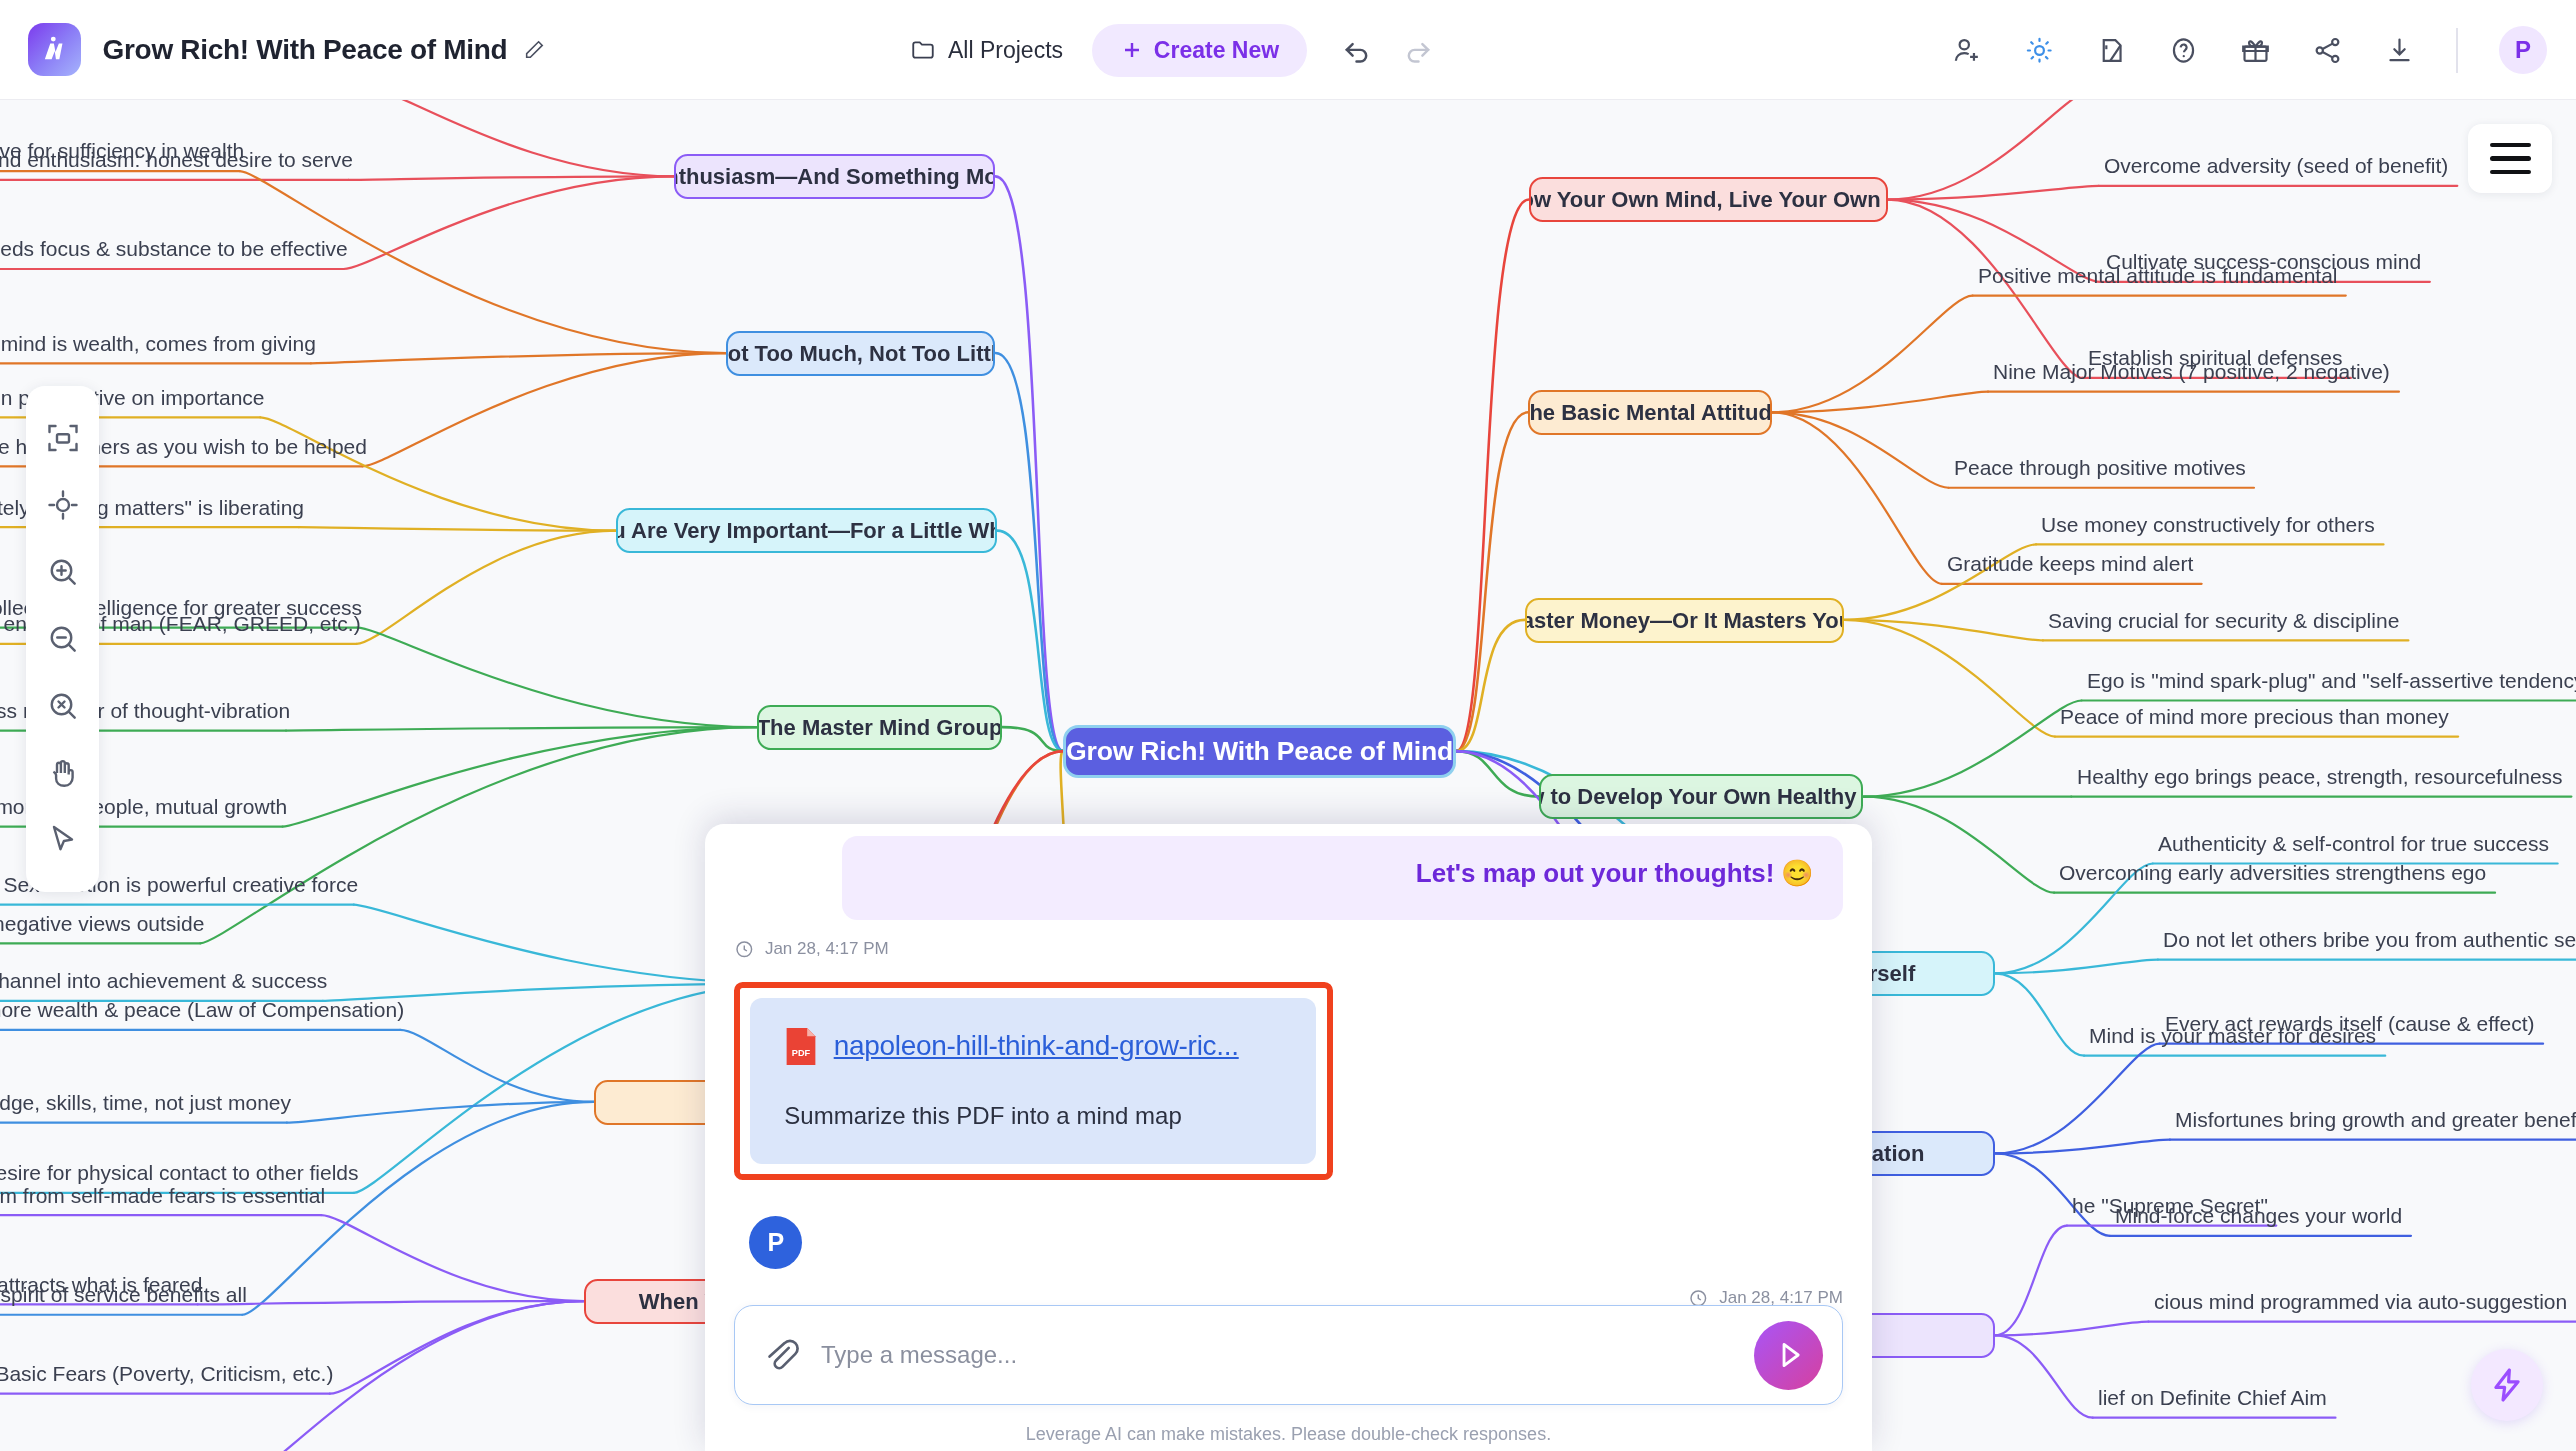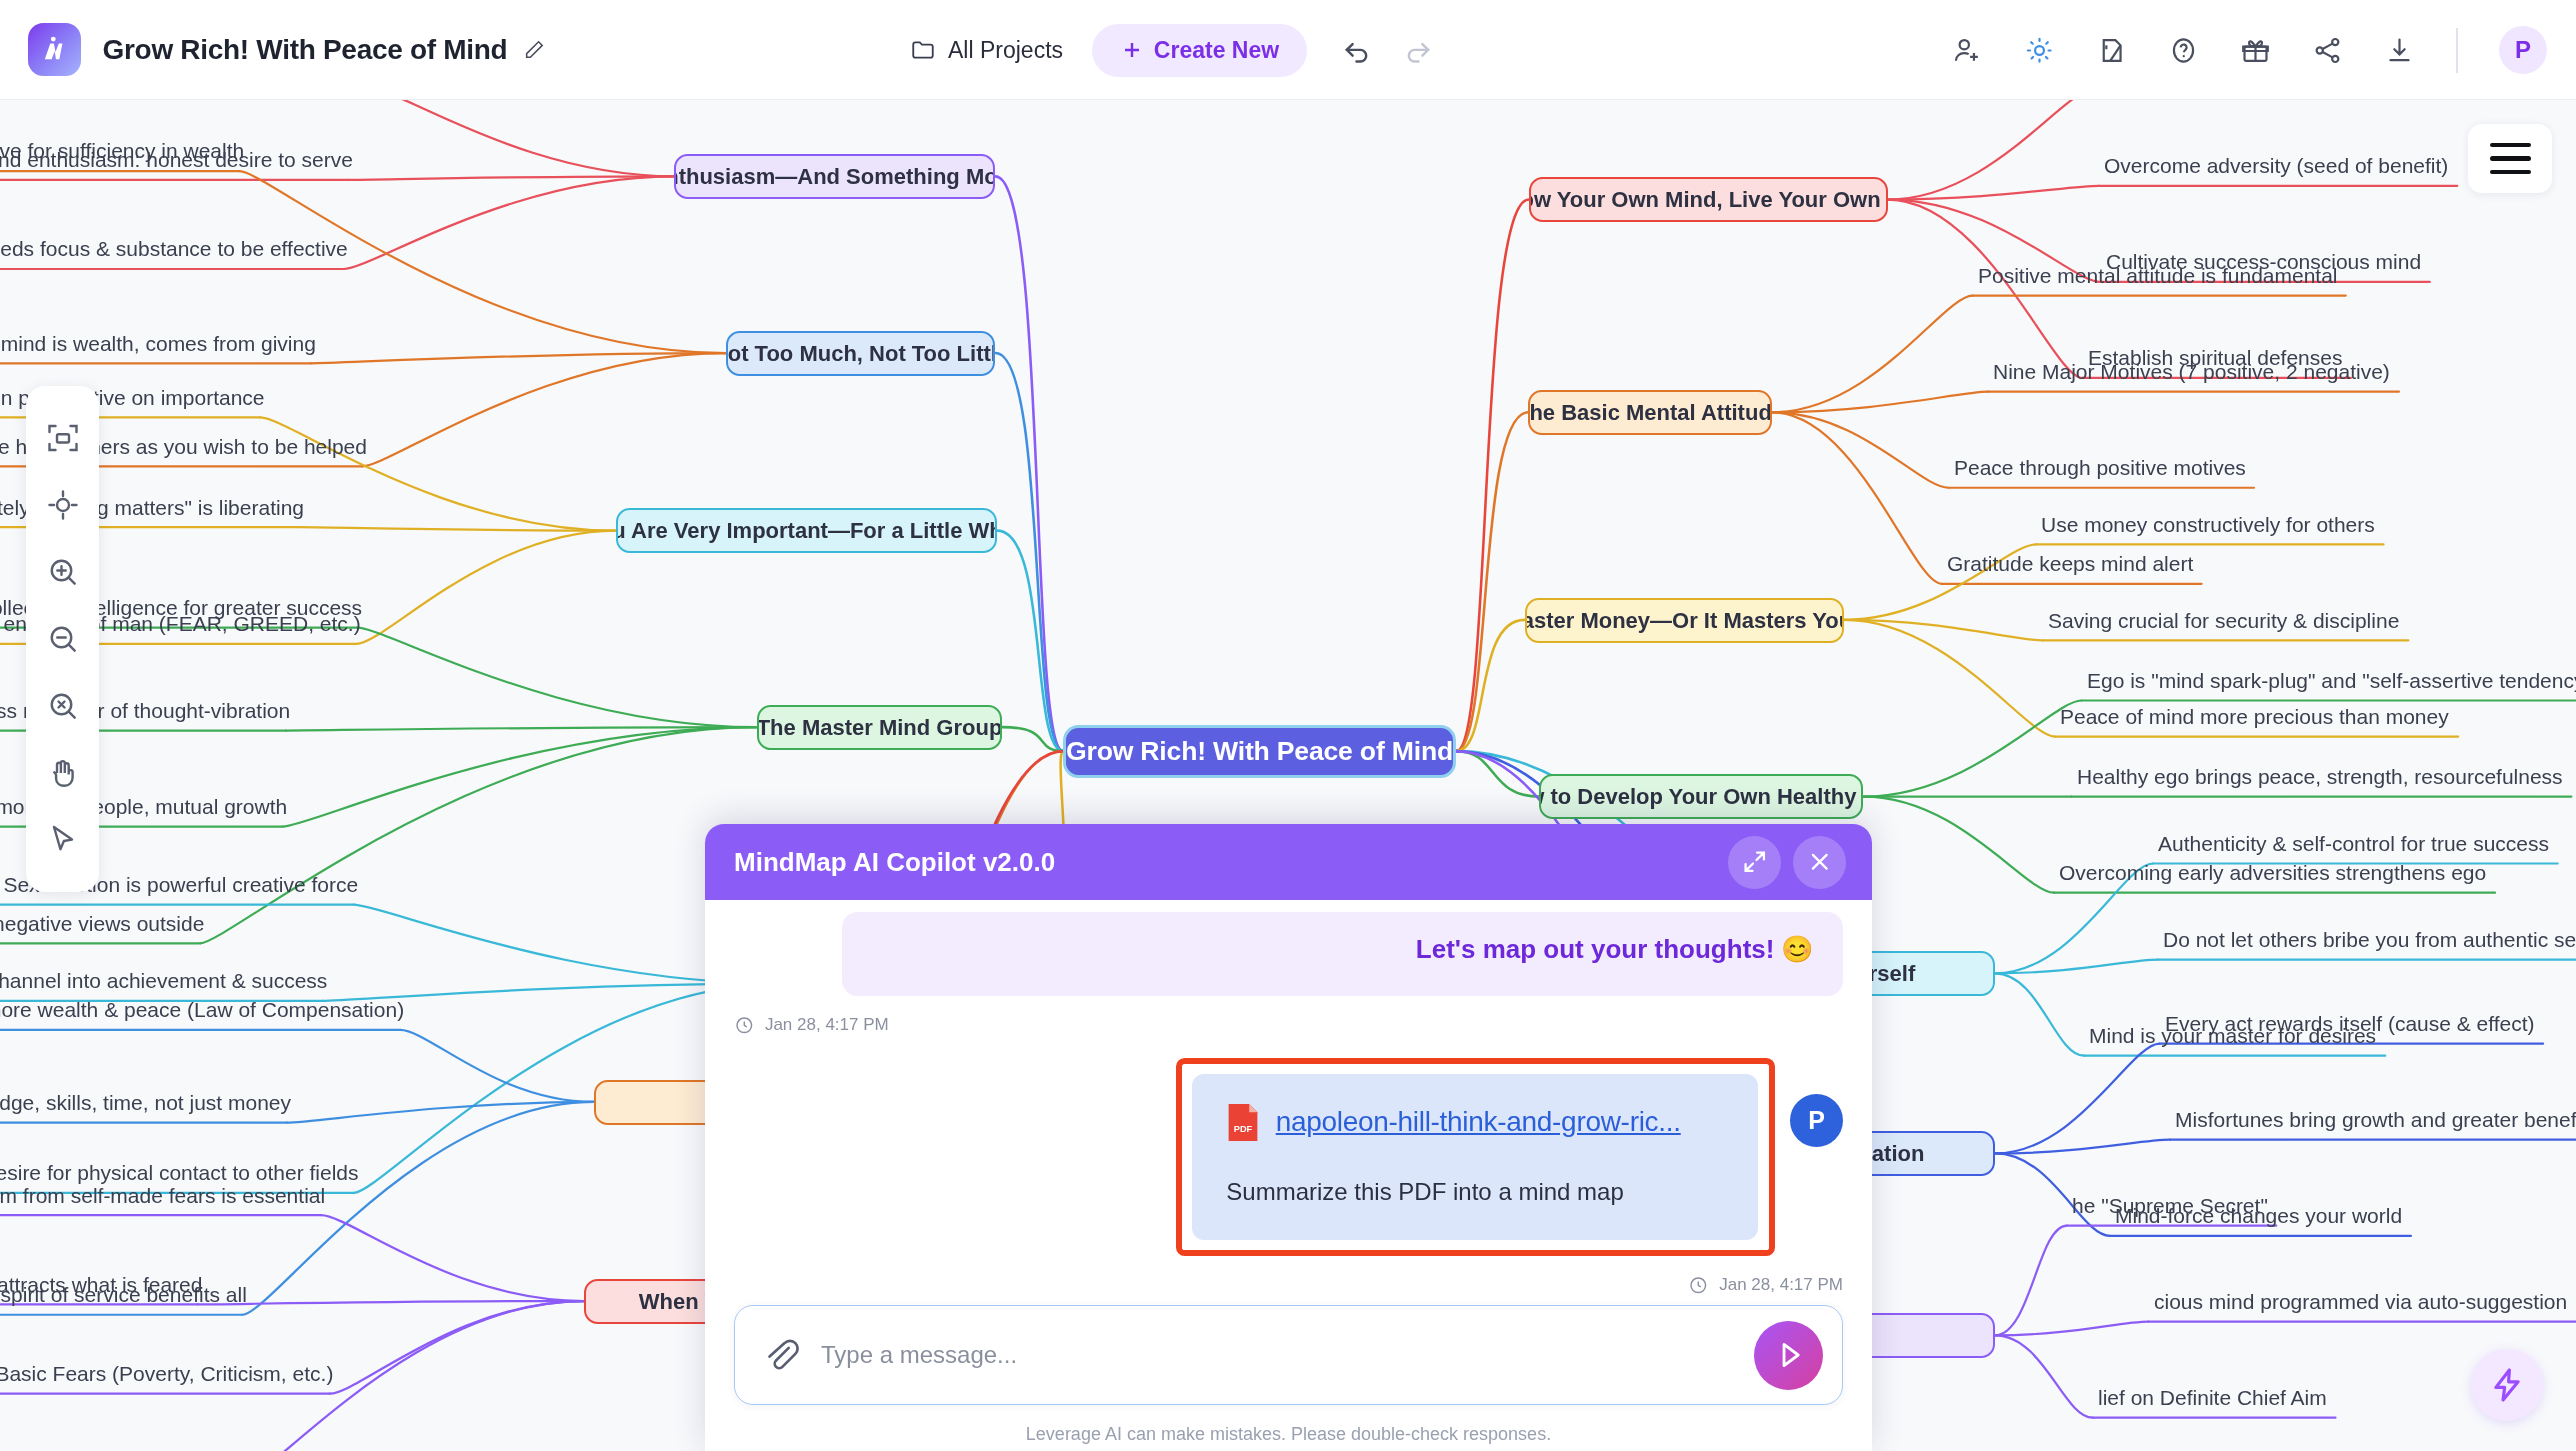--- a/index.html
+++ b/index.html
@@ -109,21 +109,21 @@
   #chat-body { flex:1 1 auto; position:relative; padding:0 29px; overflow:hidden; }
 
   .bubble-ai {
     margin-top:12px; margin-left:108px; background:#f3ecff; border-radius:15.4px;
     padding:22px 29px 31px; text-align:right;
     color:#6d28d9; font-size:26px; font-weight:bold;
   }
   .stamp { display:flex; align-items:center; gap:10.3px; font-size:17px; color:#8b90a0; margin-top:19px; }
   .stamp.right { justify-content:flex-end; }
 
-  #user-row { display:flex; align-items:flex-start; justify-content:flex-end; margin-top:22px; }
+  #user-row { display:flex; align-items:flex-start; justify-content:flex-end; margin-top:22px;flex-direction:column; }
   #user-card-wrap {
     border:6px solid #f0411e; border-radius:8.6px; padding:10.3px;
     background:#fff;
   }
   #user-card {
     background:#dbe6fa; border-radius:12px; padding:29px 34px 34px; width:566px;
   }
   #pdf-row { display:flex; align-items:center; gap:15.4px; }
   #pdf-name {
     color:#2b5fd9; font-size:28px; text-decoration:underline; cursor:pointer; letter-spacing:-0.3px;
@@ -472,33 +472,20 @@
   <i></i>
 </div>
 
 <div id="fab">
   <svg width="38" height="38" viewBox="0 0 24 24" fill="none" stroke="#9b4dff" stroke-width="2" stroke-linejoin="round">
     <path d="M13.5 2.5L5 13.5h5.5L9.5 21.5 19 10h-6z"></path>
   </svg>
 </div>
 
 <div id="chat">
-  <div id="chat-header">
-    <div id="chat-title">MindMap AI Copilot v2.0.0</div>
-    <div class="hdr-btn">
-      <svg width="27.5" height="27.5" viewBox="0 0 24 24" fill="none" stroke="#fff" stroke-width="2" stroke-linecap="round">
-        <path d="M14 4h6v6M20 4l-6.5 6.5M10 20H4v-6M4 20l6.5-6.5"></path>
-      </svg>
-    </div>
-    <div class="hdr-btn">
-      <svg width="27.5" height="27.5" viewBox="0 0 24 24" fill="none" stroke="#fff" stroke-width="2" stroke-linecap="round">
-        <path d="M6 6l12 12M18 6L6 18"></path>
-      </svg>
-    </div>
-  </div>
 
   <div id="chat-body">
     <div class="bubble-ai">Let's map out your thoughts! 😊</div>
     <div class="stamp">
       <svg width="20.6" height="20.6" viewBox="0 0 24 24" fill="none" stroke="#8b90a0" stroke-width="1.7">
         <circle cx="12" cy="12" r="8.5"></circle>
           <path d="M12 7.5V12l3 2"></path>
       </svg>
       <span>Jan 28, 4:17 PM</span>
     </div>

